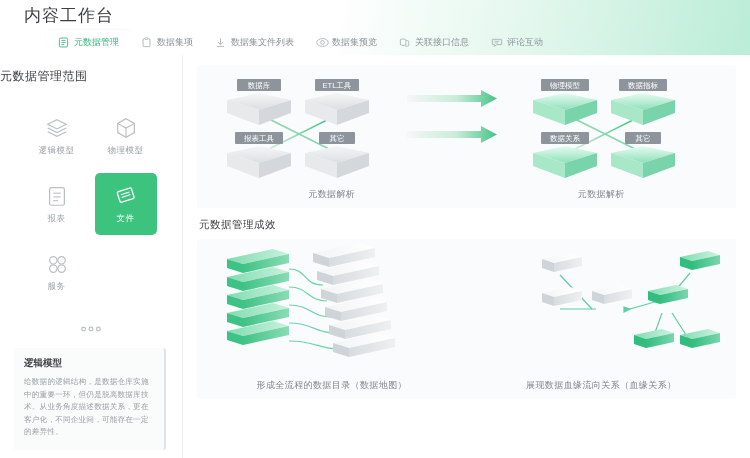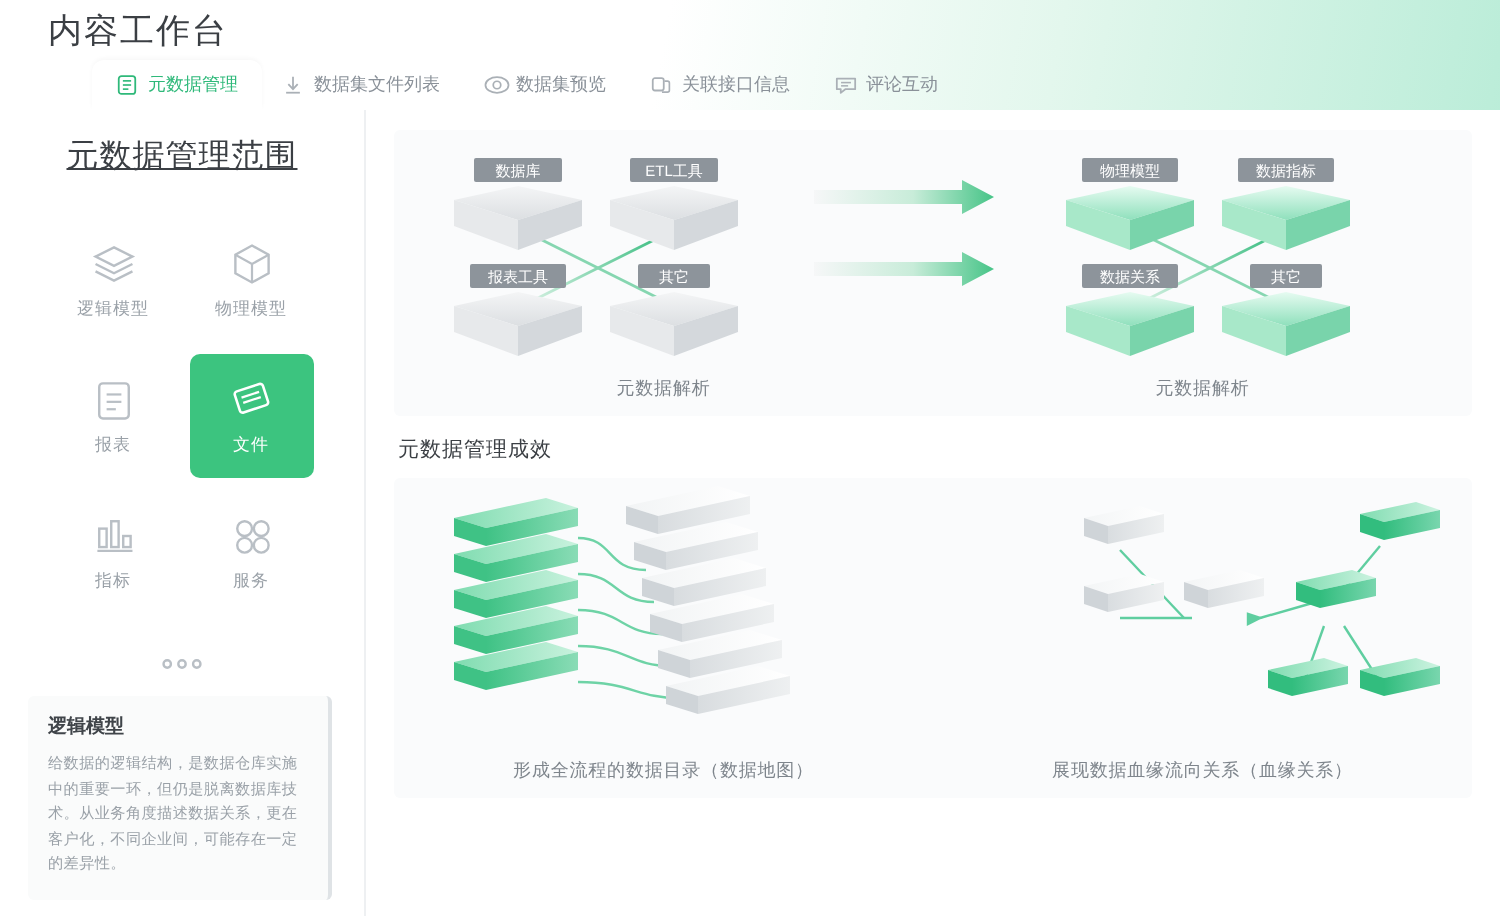--- a/index.html
+++ b/index.html
@@ -51,22 +51,22 @@
     display: flex;
   }
   
   .sidebar {
     width: 183px; height: 403px;
     border-right: 1px solid #eef0f2;
     padding-top: 8px;
     position: relative;
   }
   .side-title {
-    text-align: center; font-size: 16px; color: #3b3f44;
-    letter-spacing: .5px; margin: 5px 0 20px 0; text-decoration: underline;
+    text-align: left; font-size: 12px; color: #3b3f44;
+    letter-spacing: .5px; margin: 5px 0 20px 0;
   }
   .scope-grid {
     display: grid; grid-template-columns: 1fr 1fr;
     row-gap: 6px; padding: 0 22px;
   }
   .scope-cell {
     height: 62px; width: 62px; margin: 0 auto;
     display: flex; flex-direction: column; align-items: center; justify-content: center;
     border-radius: 5px; cursor: pointer; gap: 5px;
   }
@@ -117,20 +117,29 @@
           <svg width="11" height="11" viewBox="0 0 16 16">
               <rect x="2" y="1.5" width="12" height="13" rx="2" fill="none" stroke="#2fb97a" stroke-width="1.3"></rect>
               <line x1="5" y1="5" x2="11" y2="5" stroke="#2fb97a" stroke-width="1.2"></line>
               <line x1="5" y1="8" x2="11" y2="8" stroke="#2fb97a" stroke-width="1.2"></line>
               <line x1="5" y1="11" x2="9" y2="11" stroke="#2fb97a" stroke-width="1.2"></line>
             </svg>
         </span>
         <span>元数据管理</span>
       </div>
 
+      <div class="tab">
+        <span class="tab-ico">
+          <svg width="11" height="11" viewBox="0 0 16 16">
+              <rect x="3" y="2.5" width="10" height="11.5" rx="1.6" fill="none" stroke="#aab0b6" stroke-width="1.3"></rect>
+              <rect x="6" y="1" width="4" height="2.6" rx="0.8" fill="#ffffff" stroke="#aab0b6" stroke-width="1.1"></rect>
+            </svg>
+        </span>
+        <span>数据集项</span>
+      </div>
 
       <div class="tab">
         <span class="tab-ico">
           <svg width="11" height="11" viewBox="0 0 16 16">
               <line x1="8" y1="2" x2="8" y2="10.5" stroke="#aab0b6" stroke-width="1.3"></line>
               <polyline points="4.6,7.4 8,11 11.4,7.4" fill="none" stroke="#aab0b6" stroke-width="1.3"></polyline>
               <line x1="3" y1="13.6" x2="13" y2="13.6" stroke="#aab0b6" stroke-width="1.3"></line>
             </svg>
         </span>
         <span>数据集文件列表</span>
@@ -216,31 +225,20 @@
                 <g transform="rotate(-18 13 13)">
                   <rect x="5" y="6" width="16" height="12" rx="1.6" fill="none" stroke="#ffffff" stroke-width="1.4"></rect>
                   <line x1="8" y1="10" x2="18" y2="10" stroke="#ffffff" stroke-width="1.2"></line>
                   <line x1="8" y1="13" x2="18" y2="13" stroke="#ffffff" stroke-width="1.2"></line>
                 </g>
               </svg>
           </span>
           <span class="lbl">文件</span>
         </div>
 
-        <div class="scope-cell">
-          <span class="scope-ico">
-            <svg width="24" height="24" viewBox="0 0 26 26">
-                <rect x="5" y="9" width="4" height="10" fill="none" stroke="#b9bfc5" stroke-width="1.3"></rect>
-                <rect x="11.5" y="5" width="4" height="14" fill="none" stroke="#b9bfc5" stroke-width="1.3"></rect>
-                <rect x="18" y="13" width="4" height="6" fill="none" stroke="#b9bfc5" stroke-width="1.3"></rect>
-                <line x1="4" y1="21" x2="23" y2="21" stroke="#b9bfc5" stroke-width="1.2"></line>
-              </svg>
-          </span>
-          <span class="lbl">指标</span>
-        </div>
 
         <div class="scope-cell">
           <span class="scope-ico">
             <svg width="24" height="24" viewBox="0 0 26 26">
                 <circle cx="9" cy="9" r="4" fill="none" stroke="#b9bfc5" stroke-width="1.3"></circle>
                 <circle cx="18" cy="9" r="4" fill="none" stroke="#b9bfc5" stroke-width="1.3"></circle>
                 <circle cx="9" cy="18" r="4" fill="none" stroke="#b9bfc5" stroke-width="1.3"></circle>
                 <circle cx="18" cy="18" r="4" fill="none" stroke="#b9bfc5" stroke-width="1.3"></circle>
               </svg>
           </span>

